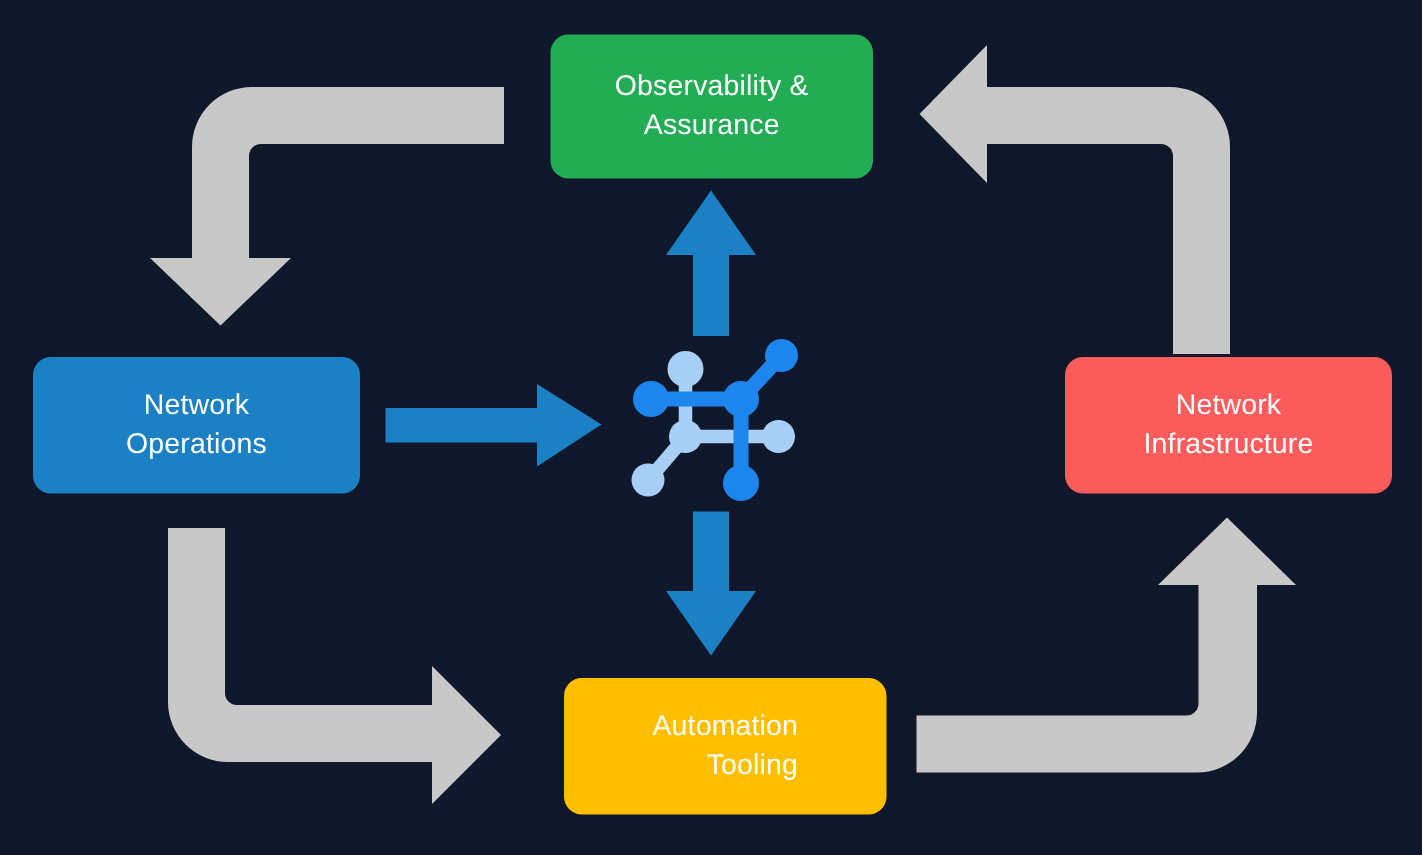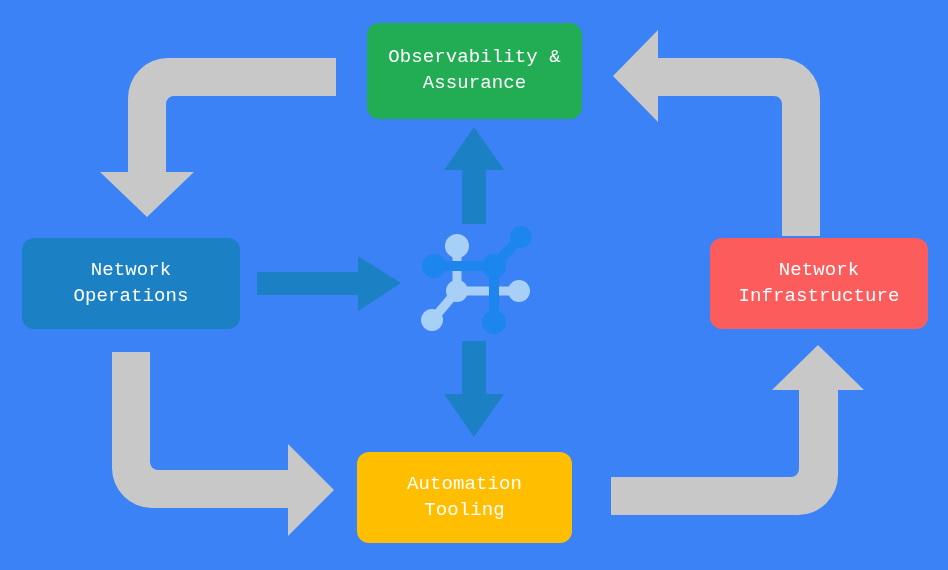--- a/index.html
+++ b/index.html
@@ -4,23 +4,23 @@
 <style>
   html, body {
     margin: 0;
     padding: 0;
     background: #000000;
   }
   #canvas {
     position: relative;
     width: 948px;
     height: 570px;
-    background: #3b82f6;
+    background: #0f172a;
     overflow: hidden;
-    font-family: Liberation Mono, monospace;
+    font-family: Liberation Sans, sans-serif;
   }
   .node-box {
     position: absolute;
     border-radius: 12px;
     display: flex;
     align-items: center;
     justify-content: center;
     text-align: center;
     color: #ffffff;
     font-size: 19px;
@@ -28,21 +28,21 @@
     font-weight: 400;
     letter-spacing: 0.1px;
     box-sizing: border-box;
     padding: 4px 10px;
   }
   .node-label { white-space: pre-line; display: block; }
 
   #box-observability { left: 367px; top: 23px;  width: 215px; height: 96px; background: #22AC54; }
   #box-operations    { left: 22px;  top: 238px; width: 218px; height: 91px; background: #1B81C4; }
   #box-infrastructure{ left: 710px; top: 238px; width: 218px; height: 91px; background: #FC5C5C; }
-  #box-automation    { left: 357px; top: 452px; width: 215px; height: 91px; background: #FFBF00; }
+  #box-automation    { left: 376px; top: 452px; width: 215px; height: 91px; background: #FFBF00; text-align: right; }
 
   .svg-layer {
     position: absolute;
     left: 0; top: 0;
     width: 948px;
     height: 570px;
   }
 </style>
 </head>
 <body>

